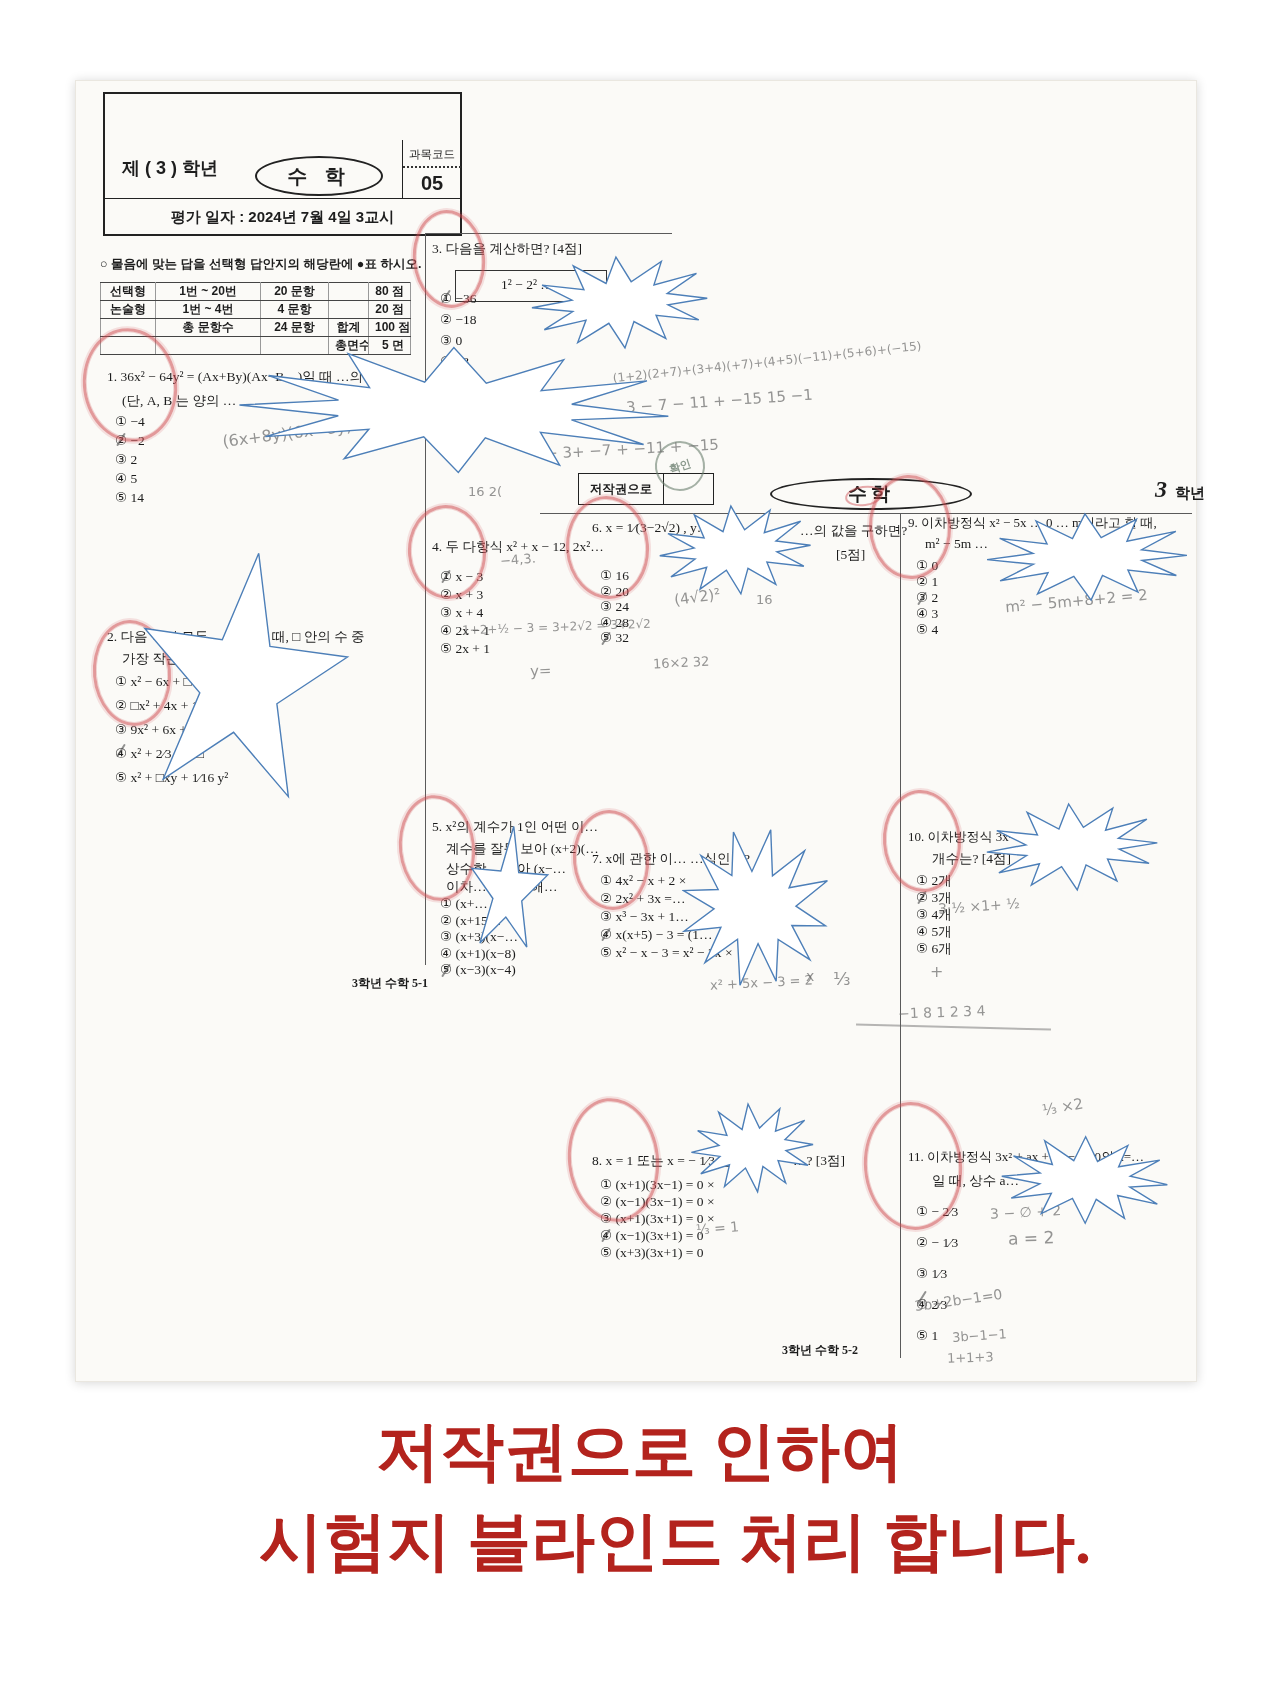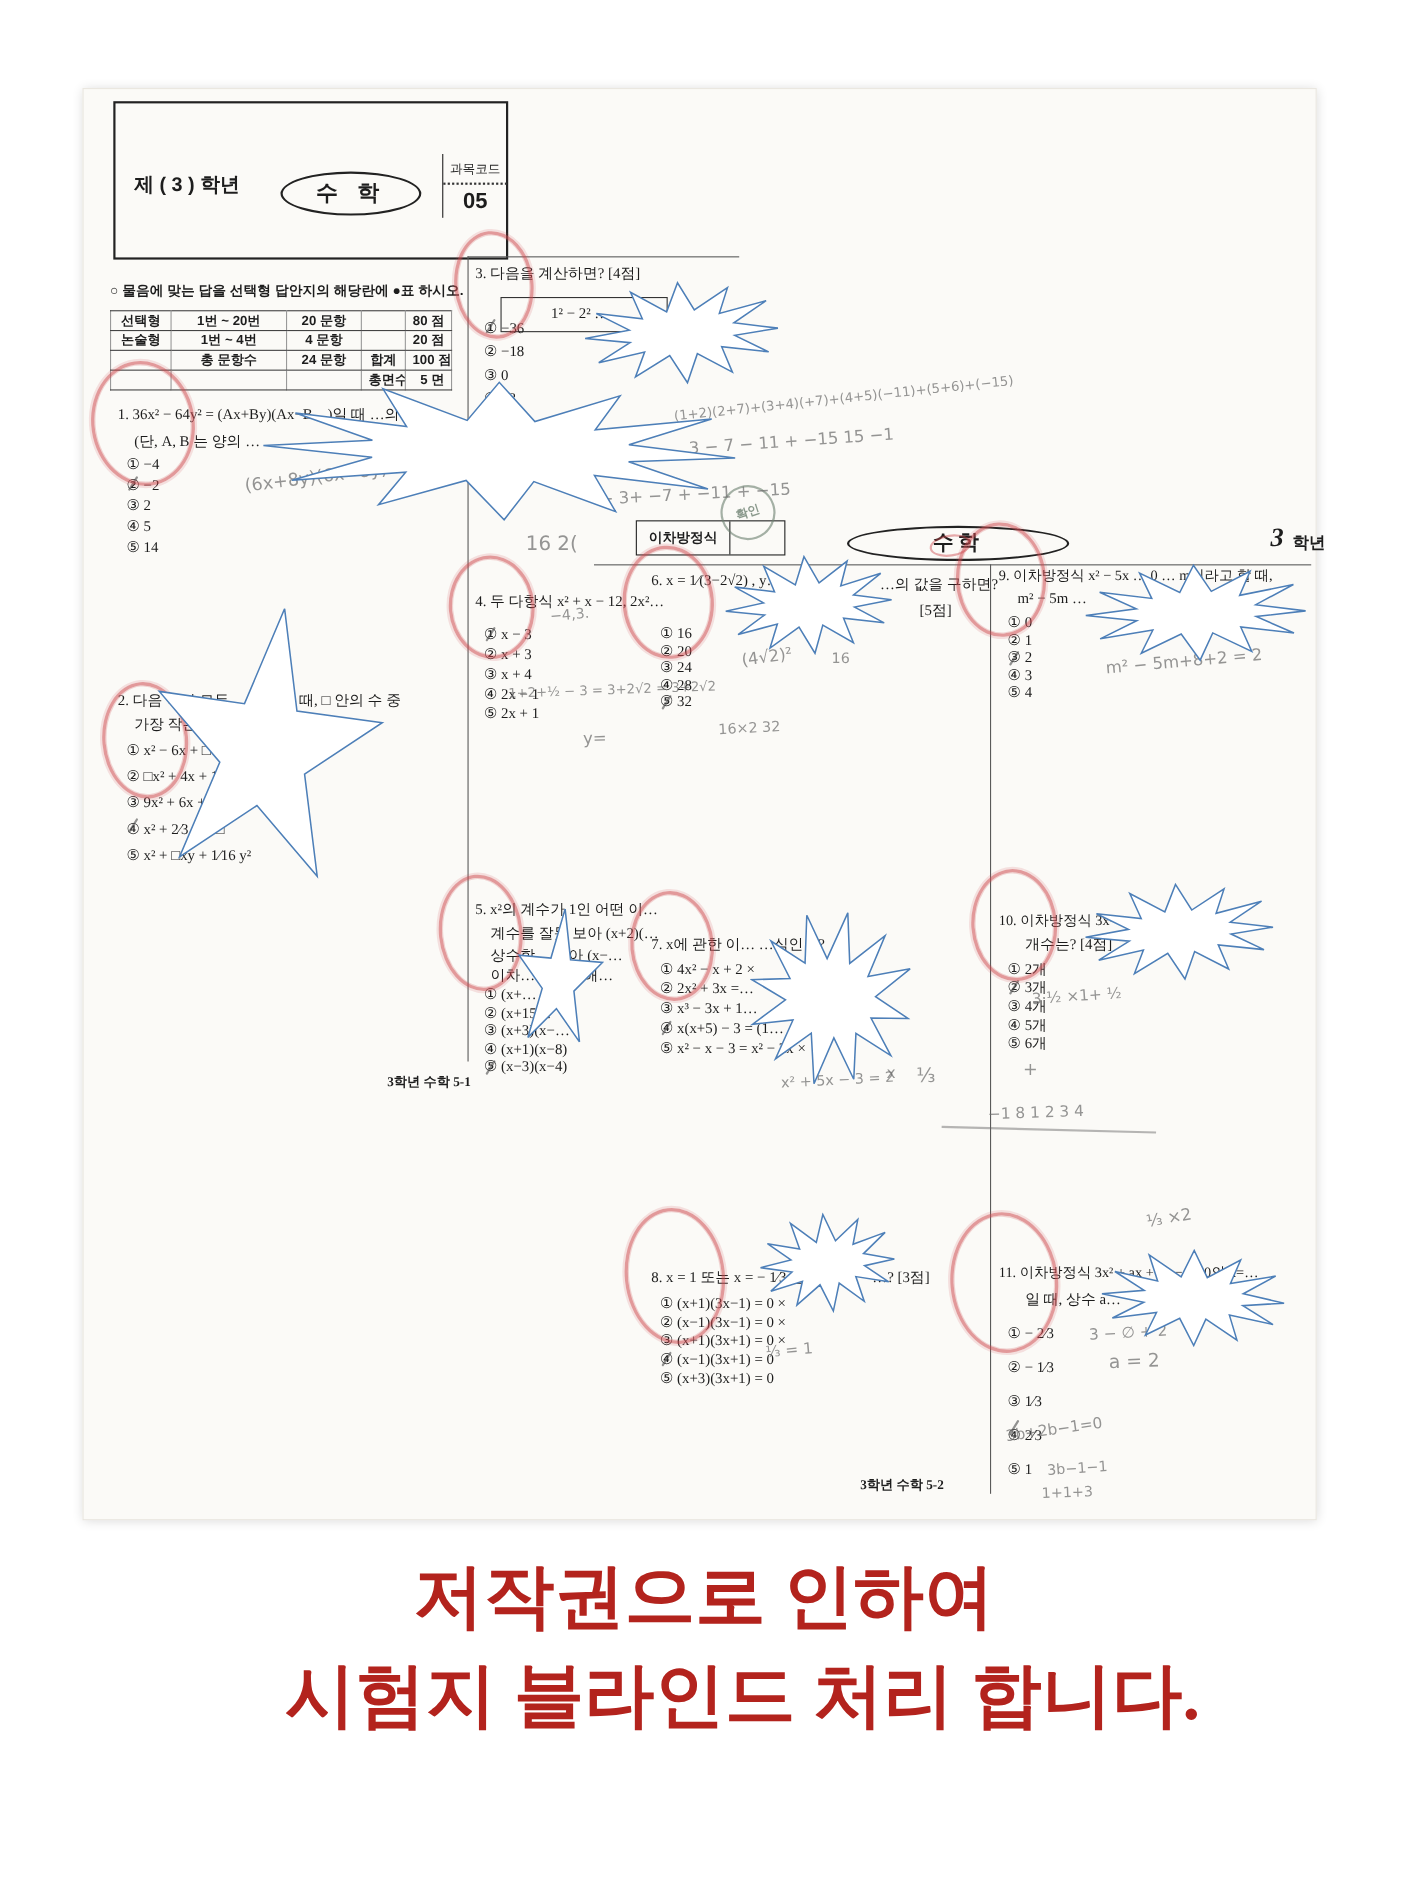--- a/index.html
+++ b/index.html
@@ -51,20 +51,21 @@
 
   <div class="abs paper" style="left:75px;top:80px;width:1120px;height:1300px;"></div>
 
   <div class="abs hbox" style="left:103px;top:92px;width:355px;height:140px;">
     <div class="abs" style="left:17px;top:62px;font-size:18px;font-weight:bold;">제 ( 3 ) 학년</div>
     <div class="abs oval" style="left:150px;top:62px;width:124px;height:36px;line-height:36px;font-size:20px;font-weight:bold;letter-spacing:6px;">수 학</div>
     <div class="abs" style="left:297px;top:46px;width:58px;height:58px;border-left:1.5px solid #222;">
       <div class="abs" style="left:0;top:2px;width:58px;height:24px;line-height:24px;text-align:center;font-size:11.5px;font-weight:normal;border-bottom:2px dotted #333;">과목코드</div>
       <div class="abs" style="left:0;top:28px;width:58px;height:30px;line-height:30px;text-align:center;font-size:20px;font-weight:bold;">05</div>
     </div>
+    <div class="abs" style="left:0;top:104px;width:355px;height:36px;line-height:36px;border-top:1.5px solid #222;text-align:center;font-size:15px;font-weight:bold;">평가 일자  :  2024년  7월 4일  3교시</div>
   </div>
 
   <div class="abs" style="left:100px;top:256px;font-size:12.5px;font-weight:bold;">○  물음에 맞는 답을 선택형 답안지의 해당란에 ●표 하시오.</div>
 
   <table class="score abs" style="left:100px;top:282px;width:310px;">
     <colgroup>
         <col style="width:55px">
         <col style="width:105px">
         <col style="width:68px">
         <col style="width:40px">
@@ -158,21 +159,21 @@
     <div class="opt">① (x+…</div>
     <div class="opt">② (x+15…</div>
     <div class="opt">③ (x+3)(x−…</div>
     <div class="opt">④ (x+1)(x−8)</div>
     <div class="opt marked">⑤ (x−3)(x−4)</div>
   </div>
 
   <div class="abs serifb" style="left:352px;top:975px;font-size:12px;">3학년 수학 5-1</div>
 
   <div class="abs" style="left:578px;top:473px;width:134px;height:30px;border:1.5px solid #222;">
-    <div class="abs" style="left:0;top:0;width:84px;height:30px;line-height:30px;text-align:center;font-size:12.5px;font-weight:bold;border-right:1.5px solid #222;">이차방정식</div>
+    <div class="abs" style="left:0;top:0;width:84px;height:30px;line-height:30px;text-align:center;font-size:12.5px;font-weight:bold;border-right:1.5px solid #222;">저작권으로</div>
   </div>
   <div class="abs stamp" style="left:655px;top:441px;width:46px;height:46px;line-height:46px;transform:rotate(-18deg);">확인</div>
   <div class="abs oval" style="left:770px;top:478px;width:198px;height:28px;line-height:28px;font-size:19px;font-weight:bold;letter-spacing:4px;background:#fbfaf7;">수학</div>
   <div class="abs" style="left:845px;top:486px;width:34px;height:16px;border:2px solid rgba(205,70,75,.45);border-radius:50%;transform:rotate(-8deg);"></div>
   <div class="abs serifb" style="left:1155px;top:476px;font-size:24px;font-style:italic;">3</div>
   <div class="abs" style="left:1175px;top:484px;font-size:15px;font-weight:bold;">학년</div>
 
   <div class="abs q" style="left:592px;top:520px;">6.  x = 1⁄(3−2√2) ,  y…</div>
   <div class="abs q" style="left:800px;top:522px;">…의 값을 구하면?</div>
   <div class="abs q" style="left:836px;top:546px;">[5점]</div>
@@ -233,21 +234,21 @@
     <div class="opt">⑤ 1</div>
   </div>
 
   <div class="abs serifb" style="left:782px;top:1342px;font-size:12px;">3학년 수학 5-2</div>
 
   <div id="hw-layer">
       <span class="hw" style="left: 222px; top: 424px; font-size: 16px; transform: rotate(-7deg);">(6x+8y)(6x−8y)</span>
       <span class="hw" style="left: 612px; top: 355px; font-size: 12px; transform: rotate(-6deg);">(1+2)(2+7)+(3+4)(+7)+(4+5)(−11)+(5+6)+(−15)</span>
       <span class="hw" style="left: 626px; top: 392px; font-size: 15px; transform: rotate(-4deg);">3 − 7 − 11 + −15       15 −1</span>
       <span class="hw" style="left: 545px; top: 440px; font-size: 15px; transform: rotate(-3deg);">− 3+ −7 + −11 + −15</span>
-      <span class="hw" style="left: 478px; top: 484px; font-size: 18px; transform: rotate(0deg);">16    2(</span>
+      <span class="hw" style="left: 468px; top: 484px; font-size: 13px; transform: rotate(0deg);">16    2(</span>
       <span class="hw" style="left: 500px; top: 552px; font-size: 13px; transform: rotate(-5deg);">−4,3.</span>
       <span class="hw" style="left: 674px; top: 588px; font-size: 15px; transform: rotate(-8deg);">(4√2)²</span>
       <span class="hw" style="left: 756px; top: 592px; font-size: 13px; transform: rotate(0deg);">16</span>
       <span class="hw" style="left: 462px; top: 620px; font-size: 12px; transform: rotate(-2deg);">1+2+½ − 3 = 3+2√2 = 3+2√2</span>
       <span class="hw" style="left: 530px; top: 662px; font-size: 15px; transform: rotate(-2deg);">y=</span>
       <span class="hw" style="left: 653px; top: 655px; font-size: 13px; transform: rotate(-3deg);">16×2     32</span>
       <span class="hw" style="left: 1005px; top: 592px; font-size: 15px; transform: rotate(-5deg);">m² − 5m+8+2 = 2</span>
       <span class="hw" style="left: 710px; top: 975px; font-size: 13px; transform: rotate(-3deg);">x² + 5x − 3 = 2</span>
       <span class="hw" style="left: 806px; top: 968px; font-size: 14px; transform: rotate(0deg);">x</span>
       <span class="hw" style="left: 938px; top: 898px; font-size: 14px; transform: rotate(-4deg);">3·½ ×1+ ½</span>

